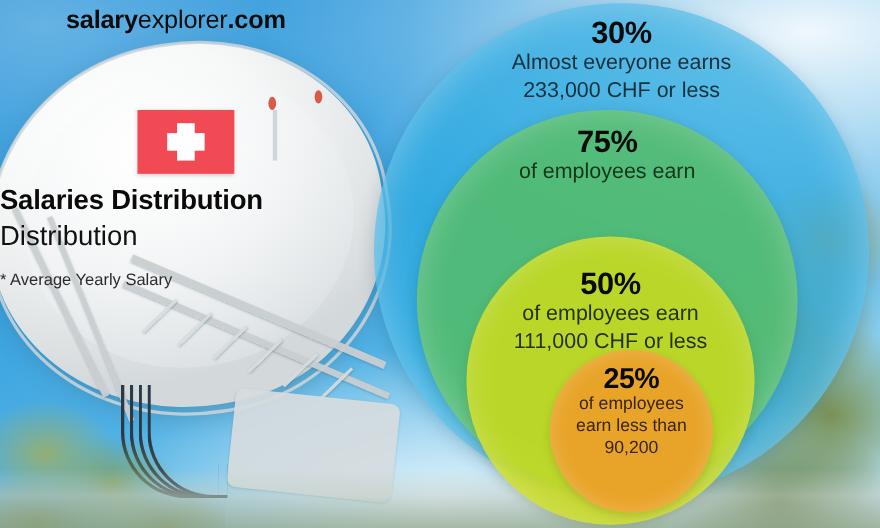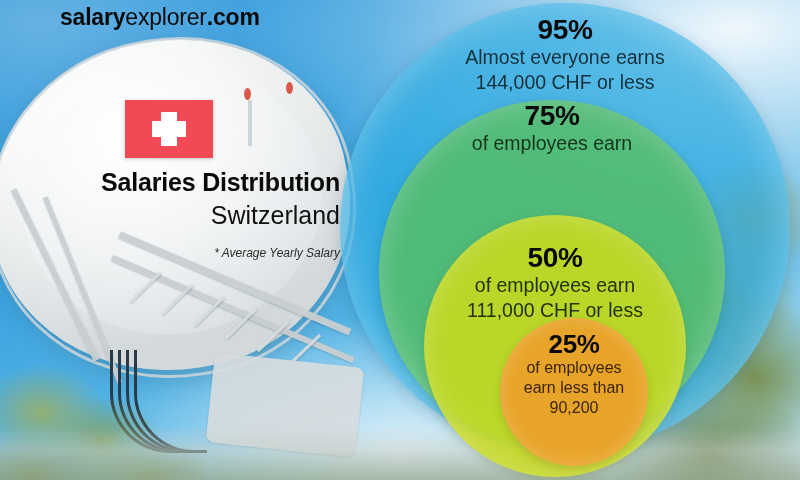--- a/index.html
+++ b/index.html
@@ -185,21 +185,21 @@
     height: 16px;
     background: #ffffff;
   }
 
   
   .title-block {
     position: absolute;
     left: 0;
     top: 168px;
     width: 340px;
-    text-align: right;
+    text-align: left;
   }
   .title-main {
     font-size: 25px;
     font-weight: bold;
     color: #0a0a0a;
     line-height: 1.12;
     letter-spacing: -0.2px;
   }
   .title-country {
     font-size: 25px;
@@ -210,24 +210,23 @@
   }
   .title-job {
     font-size: 21px;
     font-weight: bold;
     color: #1c7fd4;
     line-height: 1.35;
     margin-top: 10px;
     letter-spacing: -0.1px;
   }
   .title-note {
-    font-size: 12px;
+    font-size: 15px;
     color: #2b2b2b;
     margin-top: 13px;
-    font-style: italic;
   }
 
   
   .circle {
     position: absolute;
     border-radius: 50%;
     box-sizing: border-box;
     text-align: center;
   }
   .c100 {
@@ -266,21 +265,21 @@
     color: #0a0a0a;
     line-height: 1.08;
     letter-spacing: -0.4px;
   }
   .cline {
     font-size: 19.5px;
     line-height: 1.28;
     color: #17313c;
   }
   .c100 .ctext { top: 12px; }
-  .c75 .ctext  { top: 1px; }
+  .c75 .ctext  { top: 14px; }
   .c75 .cline  { color: #15361b; }
   .c50 .ctext  { top: 28px; }
   .c50 .cline  { color: #24320a; }
   .c25 .ctext  { top: 12px; }
   .c25 .pct    { font-size: 26px; }
   .c25 .cline  { font-size: 16px; color: #3a2404; line-height: 1.26; }
 </style>
 </head>
 <body>
 
@@ -326,29 +325,29 @@
     <b>salary</b><span class="reg">explorer</span><b>.com</b>
   </div>
 
   <div class="flag">
     <div class="cross-v"></div>
     <div class="cross-h"></div>
   </div>
 
   <div class="title-block">
     <div class="title-main">Salaries Distribution</div>
-    <div class="title-country">Switzerland</div>
+    <div class="title-country">Distribution</div>
     <div class="title-note">* Average Yearly Salary</div>
   </div>
 
   <div class="circle c100">
     <div class="ctext">
-      <div class="pct">95%</div>
+      <div class="pct">30%</div>
       <div class="cline">Almost everyone earns</div>
-      <div class="cline">144,000 CHF or less</div>
+      <div class="cline">233,000 CHF or less</div>
     </div>
   </div>
 
   <div class="circle c75">
     <div class="ctext">
       <div class="pct">75%</div>
       <div class="cline">of employees earn</div>
     </div>
   </div>
 

